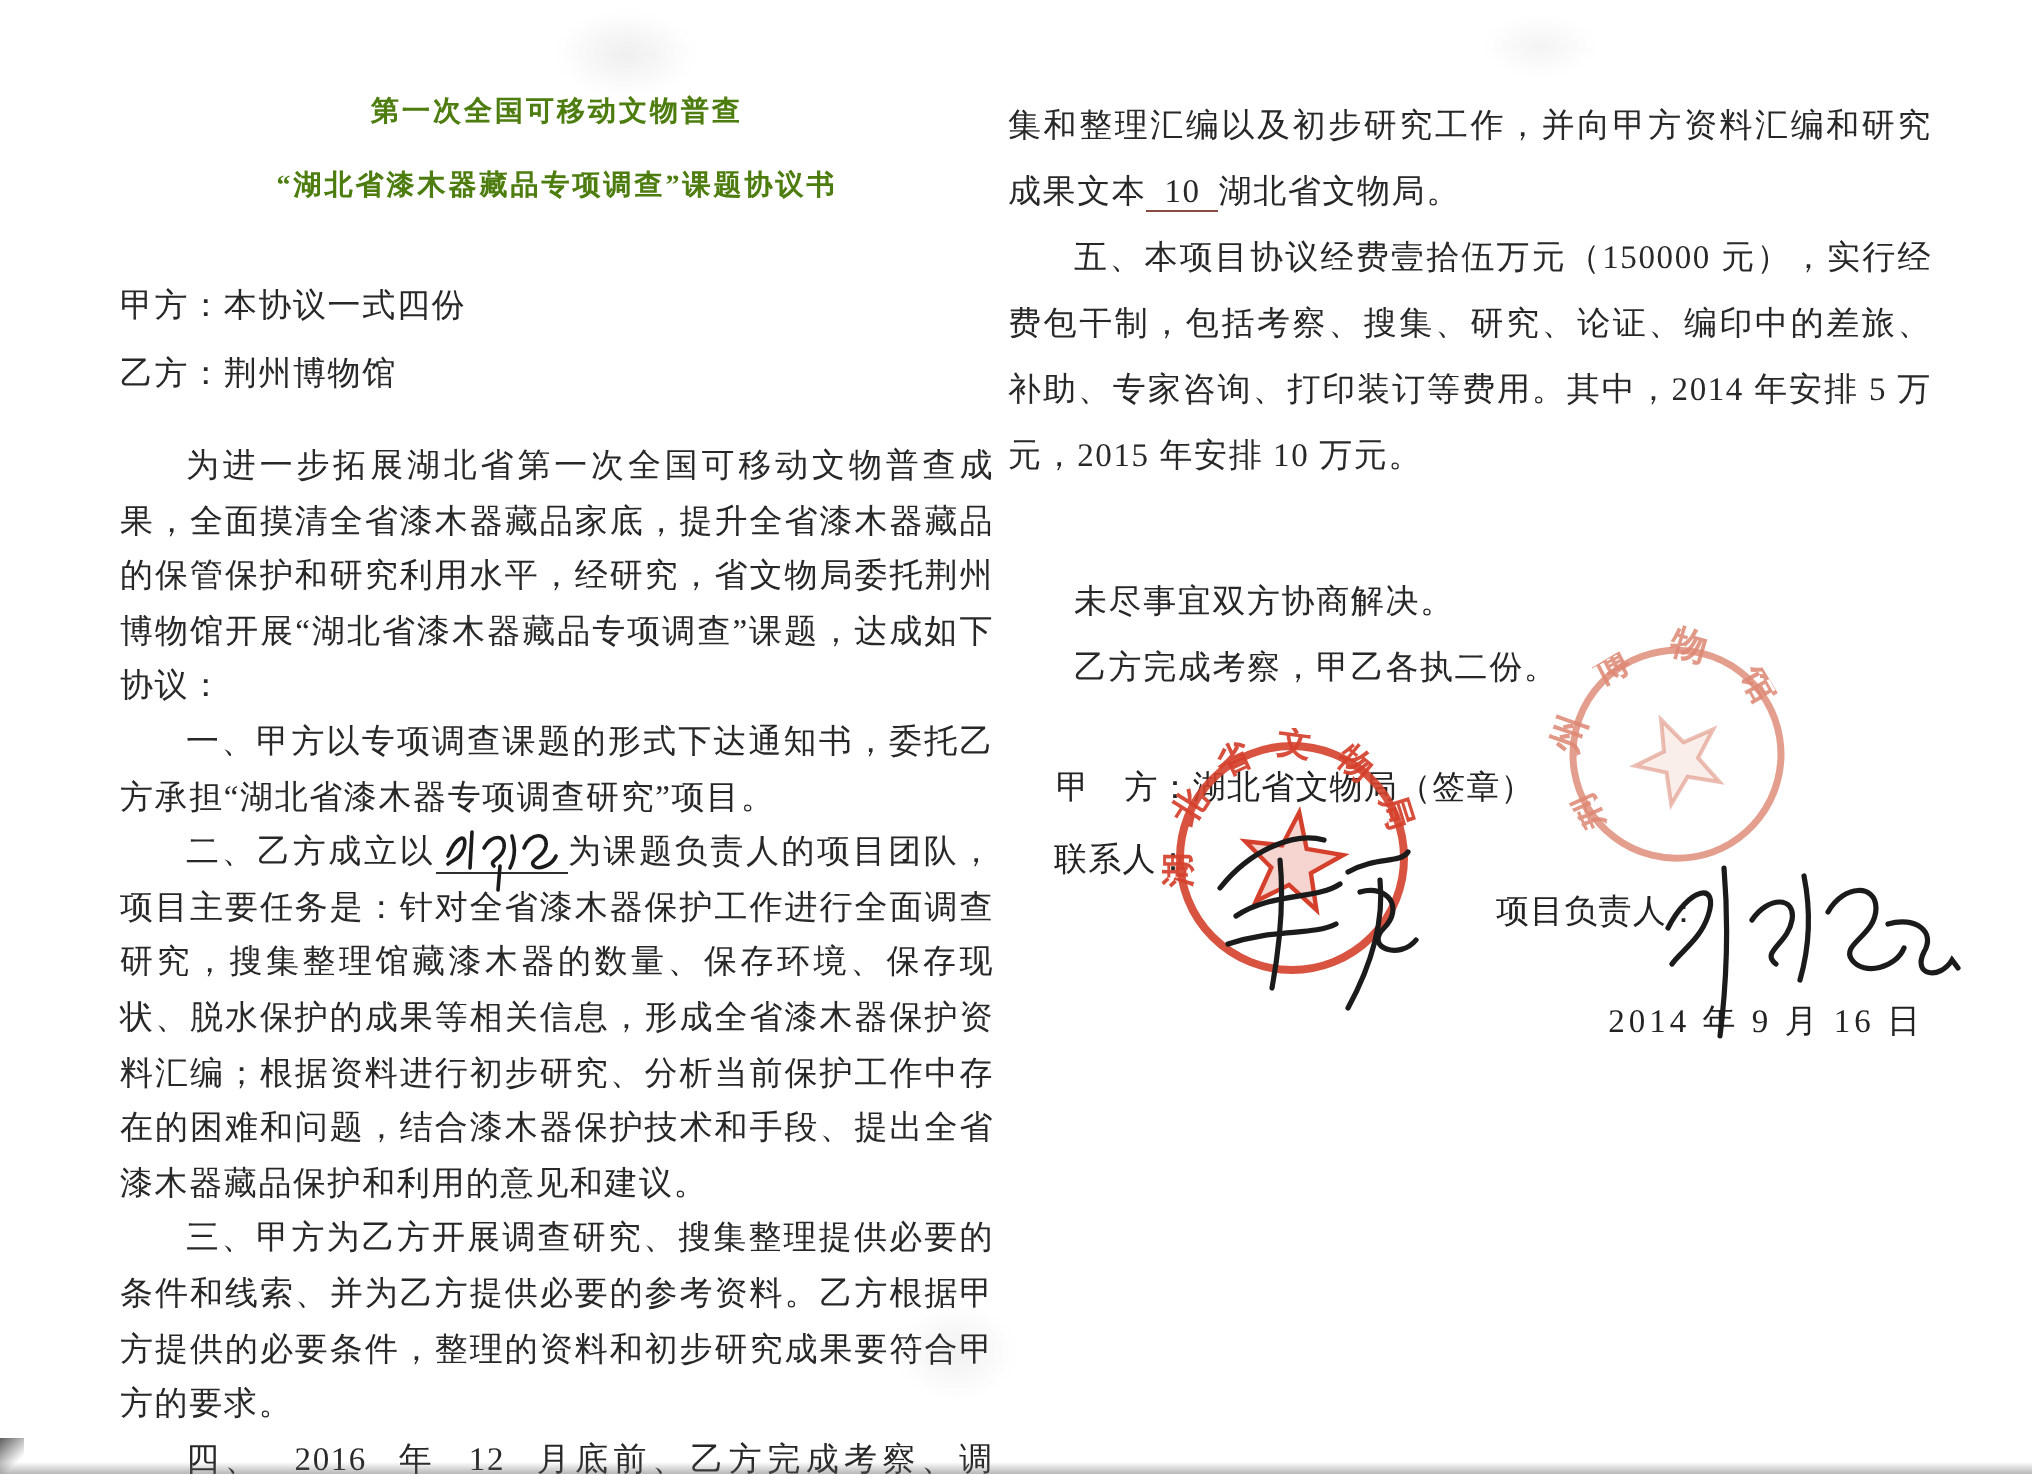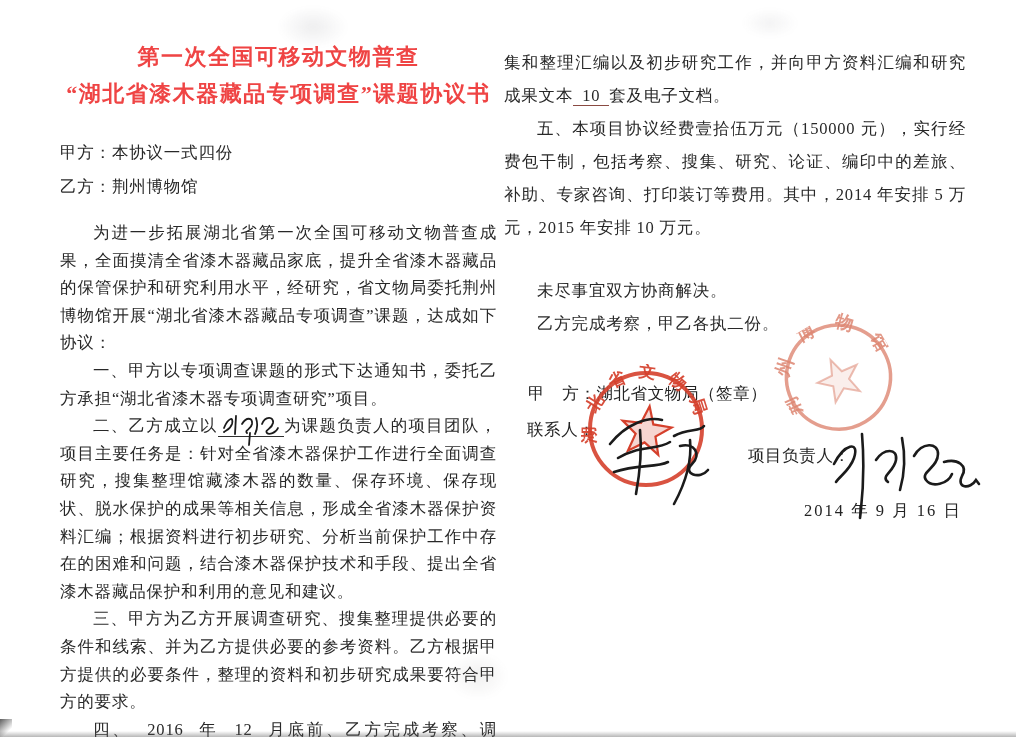--- a/index.html
+++ b/index.html
@@ -11,38 +11,38 @@
   }
   .scan{position:absolute;inset:0;}
 
   
   .page-left{
     position:absolute;left:60px;top:44px;width:437px;
     font-size:16.5px;line-height:27.6px;letter-spacing:.8px;
     text-align:justify;
   }
   .title{
-    text-align:center;font-weight:bold;font-size:22px;
-    letter-spacing:1.5px;line-height:26px;color:#ef4444;margin:0;
+    text-align:center;font-weight:bold;font-size:14px;
+    letter-spacing:1.5px;line-height:26px;color:#4d7c0f;margin:0;
   }
   .title.second{margin-top:11px;}
   .party{margin-top:29px;line-height:34px;font-size:16.5px;}
   .party div{text-align:left;}
   .page-left p{margin:0;text-indent:2em;}
   .page-left p.intro{margin-top:15px;}
 
   
   .page-right{
     position:absolute;left:504px;top:46px;width:462px;
     font-size:16.5px;line-height:33px;letter-spacing:.8px;
     text-align:justify;
   }
   .page-right p{margin:0;}
   .page-right p.indent{text-indent:2em;}
-  .page-right p.gap{margin-top:30px;}
+  .page-right p.gap{margin-top:40px;}
 
   .u{
     border-bottom:1.2px solid #3a3a3a;
     padding:0 9px;
   }
   .u-red{border-bottom-color:#8a4a42;}
 
   
   .sig{position:absolute;font-size:16.5px;letter-spacing:.6px;white-space:nowrap;color:#232323;}
   #sign-a{left:528px;top:383px;}
@@ -118,21 +118,21 @@
       <span>四、</span>
       <span class="u">2016</span>
       <span>年</span>
       <span class="u">12</span>
       <span>月底前、乙方完成考察、调研、资料收</span>
     </p>
   </div>
 
   <div class="page-right">
     <p>
-      <span>集和整理汇编以及初步研究工作，并向甲方资料汇编和研究成果文本</span><span class="u u-red">10</span><span>套及电子文档。</span>
+      <span>集和整理汇编以及初步研究工作，并向甲方资料汇编和研究成果文本</span><span class="u u-red">10</span><span>湖北省文物局。</span>
     </p>
 
     <p class="indent">五、本项目协议经费壹拾伍万元（150000 元），实行经费包干制，包括考察、搜集、研究、论证、编印中的差旅、补助、专家咨询、打印装订等费用。其中，2014 年安排 5 万元，2015 年安排 10 万元。</p>
 
     <p class="indent gap">未尽事宜双方协商解决。</p>
     <p class="indent">乙方完成考察，甲乙各执二份。</p>
   </div>
 
   <div class="sig" id="sign-a">甲　方：湖北省文物局（签章）</div>
   <div class="sig" id="contact-row">联系人：</div>

